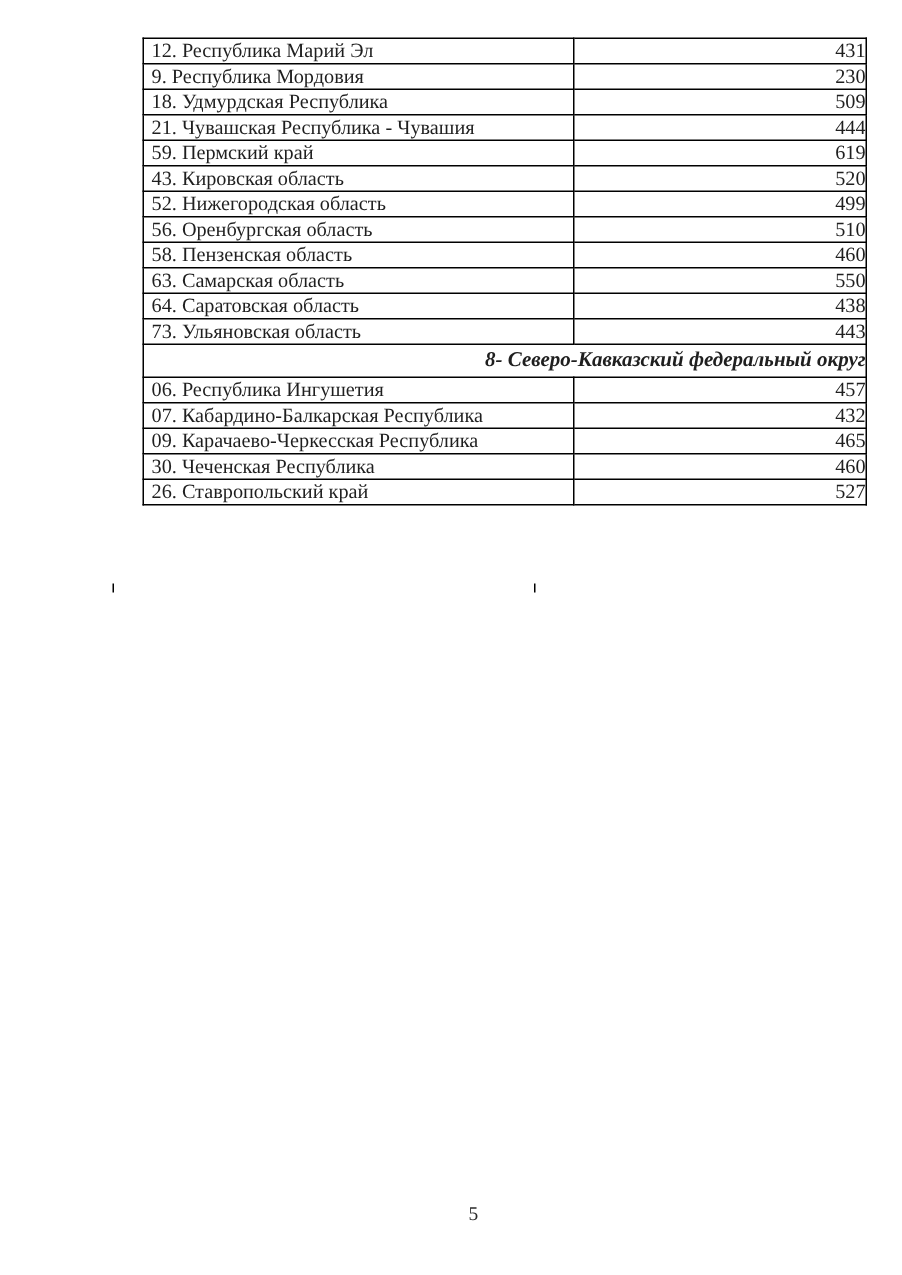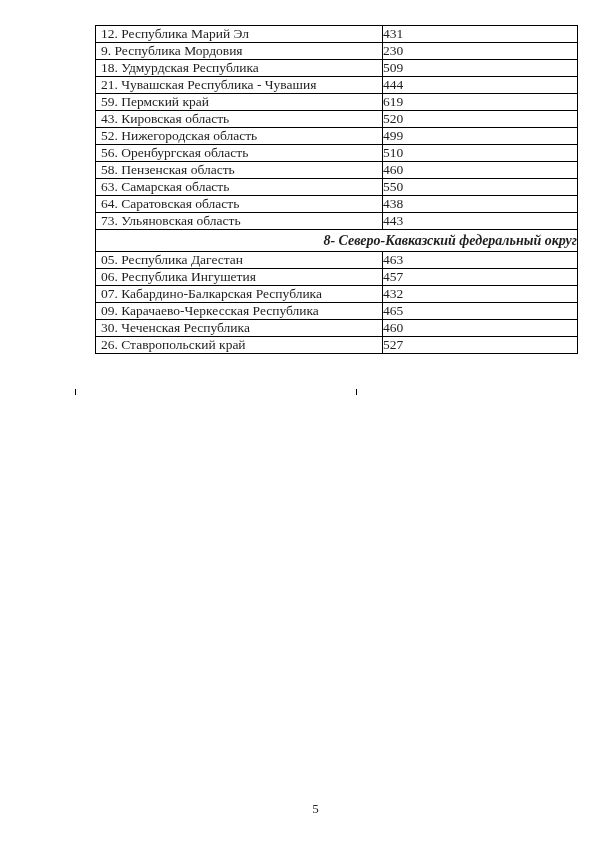--- a/index.html
+++ b/index.html
@@ -35,21 +35,21 @@
     white-space: nowrap;
     vertical-align: middle;
   }
   td.name-cell {
     width: 281px;
     padding-left: 5px;
     text-align: left;
   }
   td.value-cell {
     width: 194px;
-    text-align: left;
+    text-align: right;
   }
   tr.section-row td {
     height: 21px;
     line-height: 21px;
     font-weight: bold;
     font-style: italic;
     font-size: 14px;
     padding-left: 5px;
     text-align: right;
   }
@@ -125,24 +125,20 @@
           <td class="value-cell">438</td>
         </tr>
         <tr>
           <td class="name-cell">73. Ульяновская область</td>
           <td class="value-cell">443</td>
         </tr>
         <tr class="section-row">
           <td colspan="2">8- Северо-Кавказский федеральный округ</td>
         </tr>
         <tr>
-          <td class="name-cell">05. Республика Дагестан</td>
-          <td class="value-cell">463</td>
-        </tr>
-        <tr>
           <td class="name-cell">06. Республика Ингушетия</td>
           <td class="value-cell">457</td>
         </tr>
         <tr>
           <td class="name-cell">07. Кабардино-Балкарская Республика</td>
           <td class="value-cell">432</td>
         </tr>
         <tr>
           <td class="name-cell">09. Карачаево-Черкесская Республика</td>
           <td class="value-cell">465</td>

